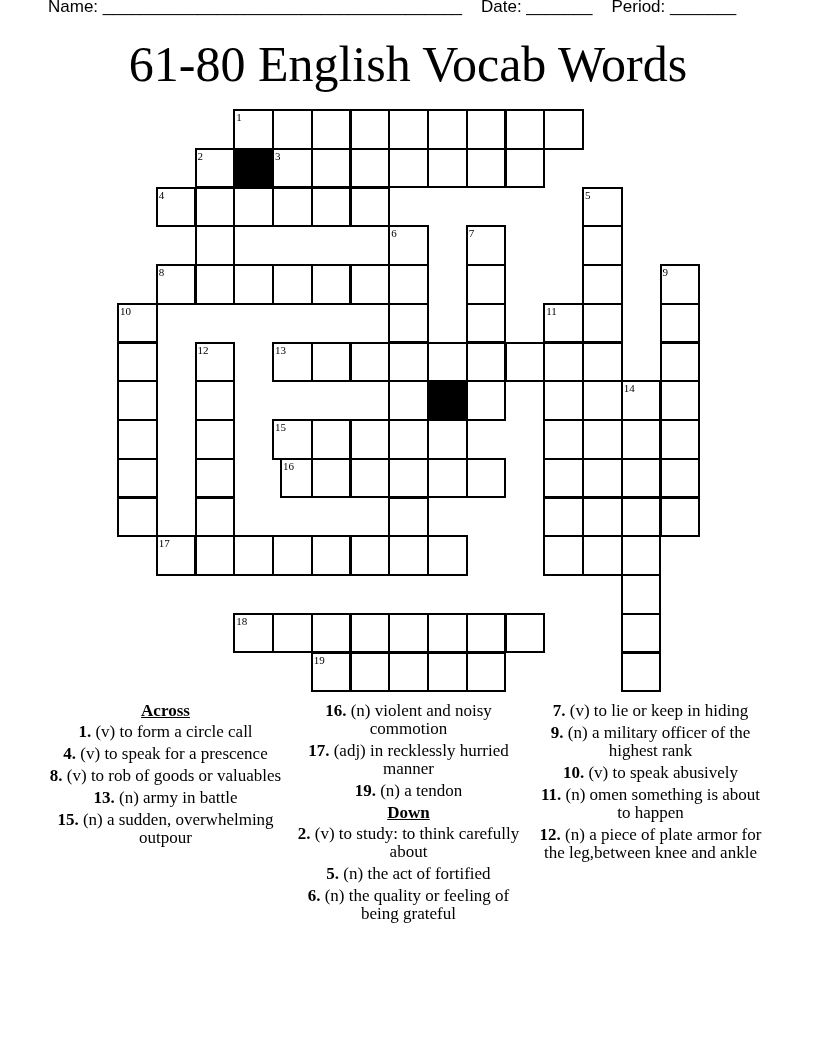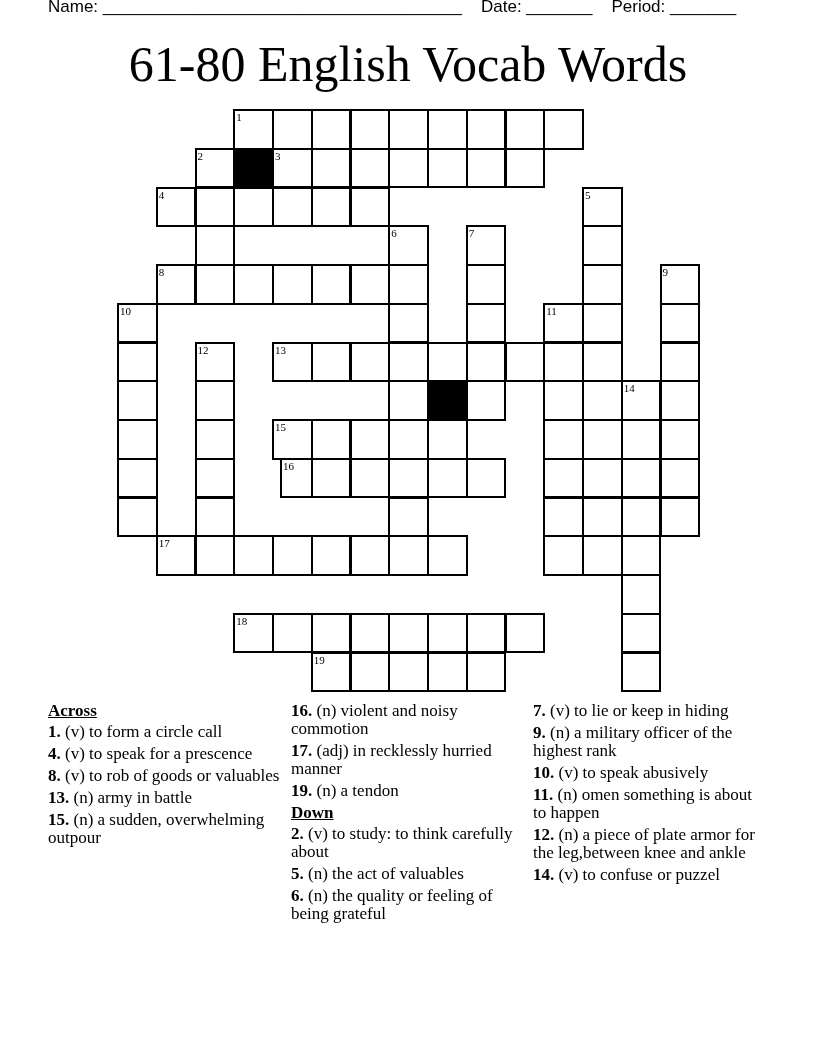--- a/index.html
+++ b/index.html
@@ -3,21 +3,21 @@
 <meta charset="utf-8">
 <style>
   html,body{margin:0;padding:0;background:#fff;}
   body{width:816px;height:1056px;position:relative;overflow:hidden;color:#000;}
   .header{position:absolute;top:-3px;left:48px;font-family:"Liberation Sans",sans-serif;font-size:17px;white-space:pre;}
   .title{position:absolute;top:34px;left:0;width:816px;text-align:center;font-family:"Liberation Serif",serif;font-size:50px;line-height:60px;}
   #grid{position:absolute;left:118px;top:110px;width:582px;height:582px;}
   .cell{position:absolute;box-sizing:border-box;width:40.5px;height:40.5px;border:2px solid #000;background:#fff;}
   .cell.black{background:#000;}
   .num{position:absolute;left:1px;top:0px;font-family:"Liberation Serif",serif;font-size:11px;line-height:12px;}
-  .clues{position:absolute;top:702px;font-family:"Liberation Serif",serif;font-size:17px;line-height:18px;}
+  .clues{position:absolute;top:702px;font-family:"Liberation Serif",serif;font-size:17px;line-height:18px;text-align:center;}
   .col1{left:48px;width:235px;}
   .col2{left:291px;width:235px;}
   .col3{left:533px;width:235px;}
   .clue-head{font-weight:bold;text-decoration:underline;margin-bottom:3px;}
   .clue{margin-bottom:4px;}
   .clue b{font-weight:bold;}
 </style>
 </head>
 <body>
 
@@ -197,24 +197,23 @@
   <div class="clue"><b>13.</b><span> (n) army in battle</span></div>
   <div class="clue"><b>15.</b><span> (n) a sudden, overwhelming outpour</span></div>
 </div>
 
 <div class="clues col2">
   <div class="clue"><b>16.</b><span> (n) violent and noisy commotion</span></div>
   <div class="clue"><b>17.</b><span> (adj) in recklessly hurried manner</span></div>
   <div class="clue"><b>19.</b><span> (n) a tendon</span></div>
   <div class="clue-head">Down</div>
   <div class="clue"><b>2.</b><span> (v) to study: to think carefully about</span></div>
-  <div class="clue"><b>5.</b><span> (n) the act of valuables</span></div>
+  <div class="clue"><b>5.</b><span> (n) the act of fortified</span></div>
   <div class="clue"><b>6.</b><span> (n) the quality or feeling of being grateful</span></div>
 </div>
 
 <div class="clues col3">
   <div class="clue"><b>7.</b><span> (v) to lie or keep in hiding</span></div>
   <div class="clue"><b>9.</b><span> (n) a military officer of the highest rank</span></div>
   <div class="clue"><b>10.</b><span> (v) to speak abusively</span></div>
   <div class="clue"><b>11.</b><span> (n) omen something is about to happen</span></div>
   <div class="clue"><b>12.</b><span> (n) a piece of plate armor for the leg,between knee and ankle</span></div>
-  <div class="clue"><b>14.</b><span> (v) to confuse or puzzel</span></div>
 </div>
 
 </body></html>

